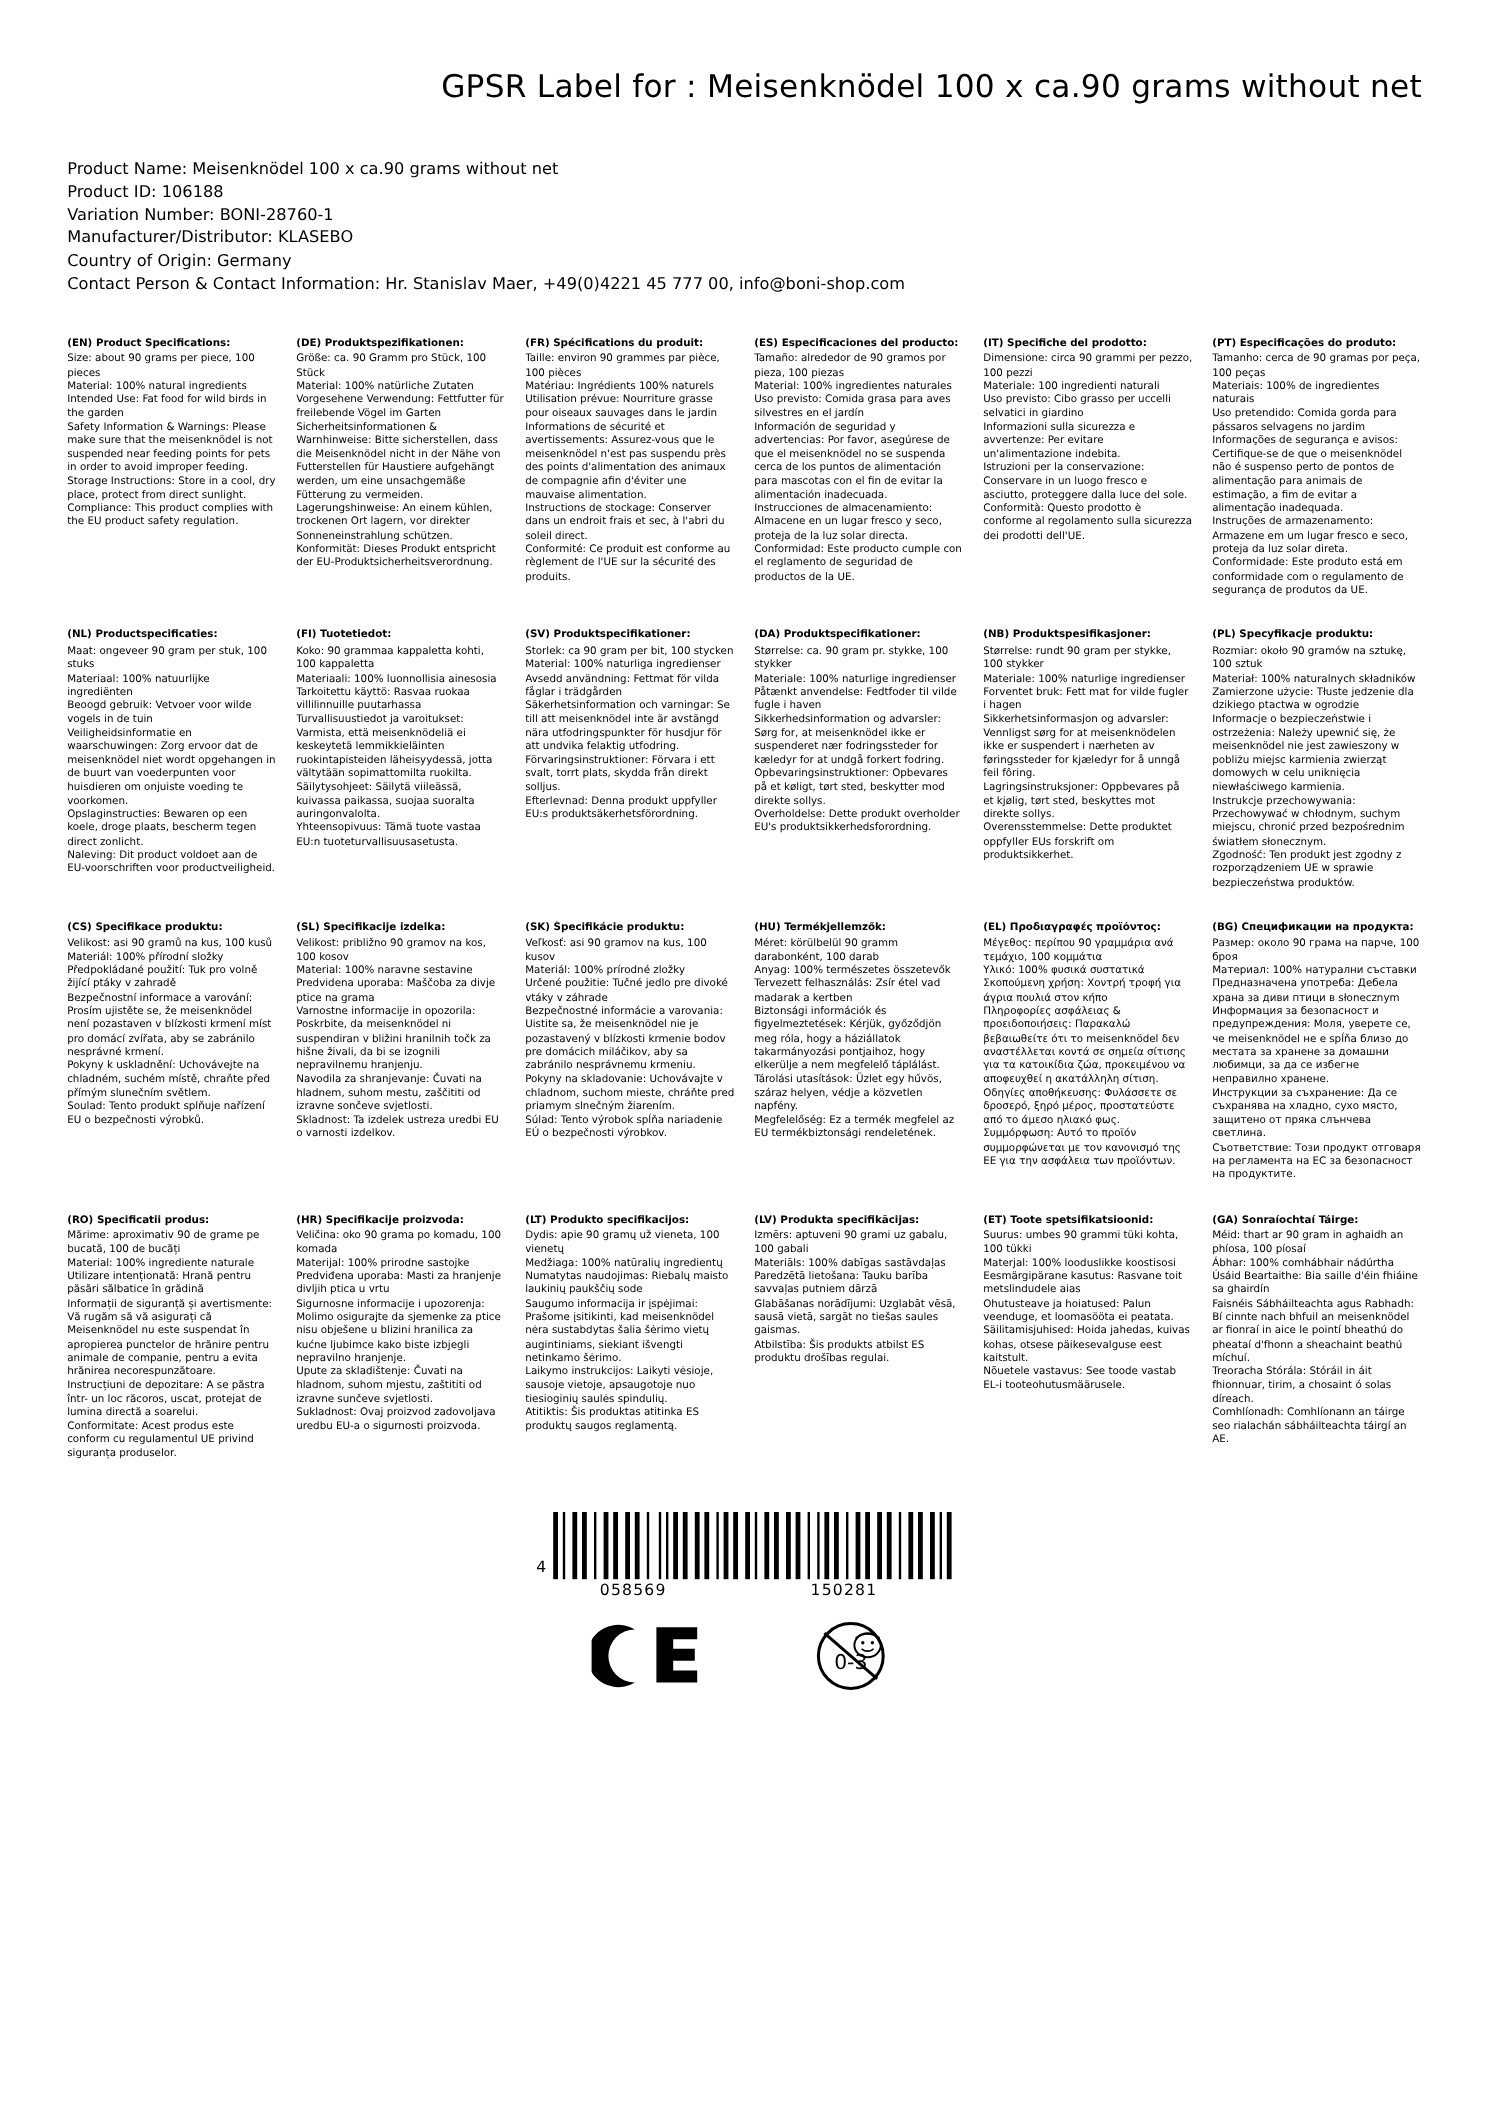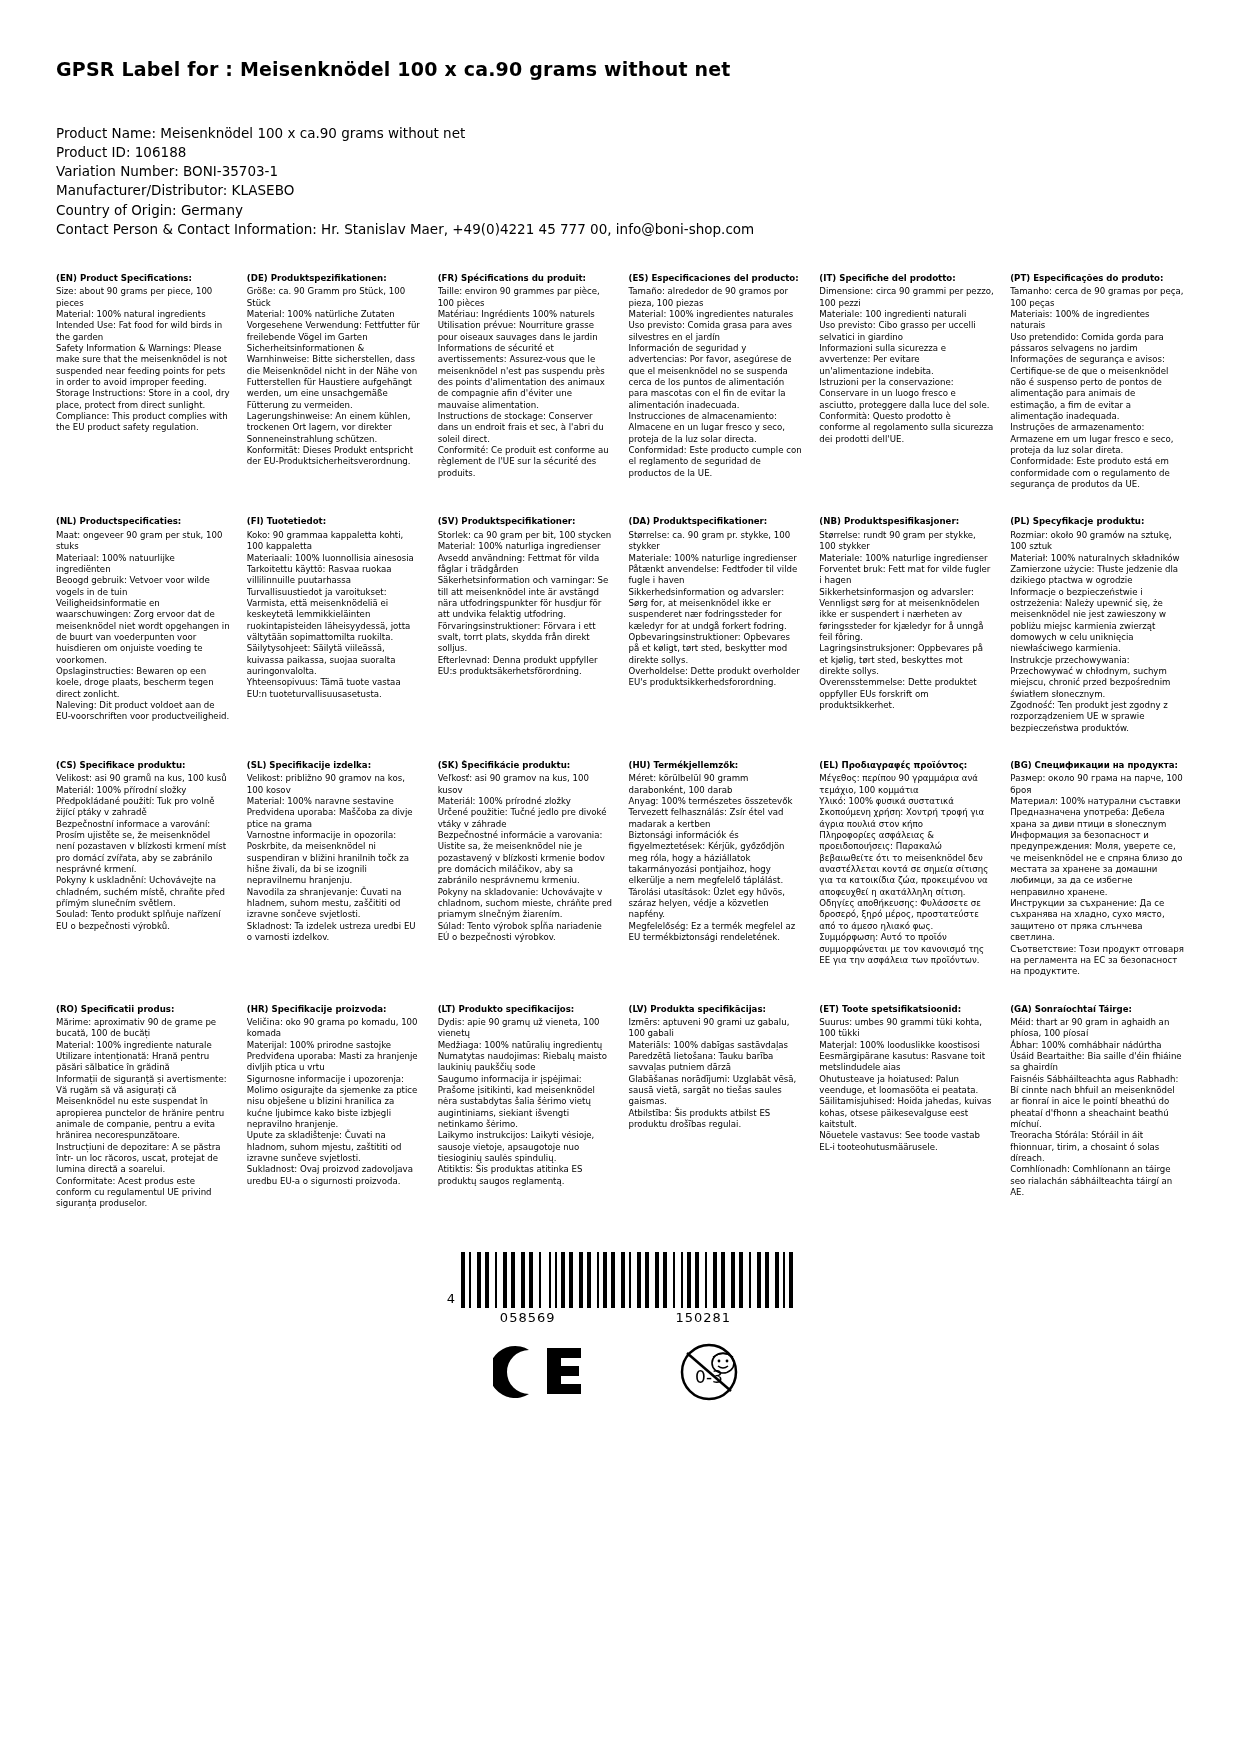--- a/index.html
+++ b/index.html
@@ -15,23 +15,23 @@
     position: relative;
   }
   .page {
     width: 1241px;
     min-height: 1754px;
     box-sizing: border-box;
     padding: 40px 56px 20px 56px;
     position: relative;
   }
   .doc-title {
-    text-align: left;
-    font-size: 19px;
-    font-weight: bold;
+    text-align: right;
+    font-size: 26px;
+    font-weight: normal;
     margin: 18px 0 44px 0;
     letter-spacing: 0.2px;
   }
   .meta {
     margin-left: 0px;
     margin-bottom: 34px;
     font-size: 13.5px;
     line-height: 1.42;
   }
   .meta .row {
@@ -123,21 +123,21 @@
     <div class="row">
       <span class="lbl">Product Name:</span>
       <span class="val">Meisenknödel 100 x ca.90 grams without net</span>
     </div>
     <div class="row">
       <span class="lbl">Product ID:</span>
       <span class="val">106188</span>
     </div>
     <div class="row">
       <span class="lbl">Variation Number:</span>
-      <span class="val">BONI-35703-1</span>
+      <span class="val">BONI-28760-1</span>
     </div>
     <div class="row">
       <span class="lbl">Manufacturer/Distributor:</span>
       <span class="val">KLASEBO</span>
     </div>
     <div class="row">
       <span class="lbl">Country of Origin:</span>
       <span class="val">Germany</span>
     </div>
     <div class="row">
@@ -335,21 +335,21 @@
           <p>Οδηγίες αποθήκευσης: Φυλάσσετε σε δροσερό, ξηρό μέρος, προστατεύστε από το άμεσο ηλιακό φως.</p>
           <p>Συμμόρφωση: Αυτό το προϊόν συμμορφώνεται με τον κανονισμό της ΕΕ για την ασφάλεια των προϊόντων.</p>
         </div>
       </div>
     <div class="spec-cell">
         <div class="spec-head">(BG) Спецификации на продукта:</div>
         <div class="spec-body">
           <p>Размер: около 90 грама на парче, 100 броя</p>
           <p>Материал: 100% натурални съставки</p>
           <p>Предназначена употреба: Дебела храна за диви птици в słonecznym</p>
-          <p>Информация за безопасност и предупреждения: Моля, уверете се, че meisenknödel не е спряна близо до местата за хранене за домашни любимци, за да се избегне неправилно хранене.</p>
+          <p>Информация за безопасност и предупреждения: Моля, уверете се, че meisenknödel не е spĺňa близо до местата за хранене за домашни любимци, за да се избегне неправилно хранене.</p>
           <p>Инструкции за съхранение: Да се съхранява на хладно, сухо място, защитено от пряка слънчева светлина.</p>
           <p>Съответствие: Този продукт отговаря на регламента на ЕС за безопасност на продуктите.</p>
         </div>
       </div>
 
     <div class="spec-cell">
         <div class="spec-head">(RO) Specificatii produs:</div>
         <div class="spec-body">
           <p>Mărime: aproximativ 90 de grame pe bucată, 100 de bucăți</p>
           <p>Material: 100% ingrediente naturale</p>

